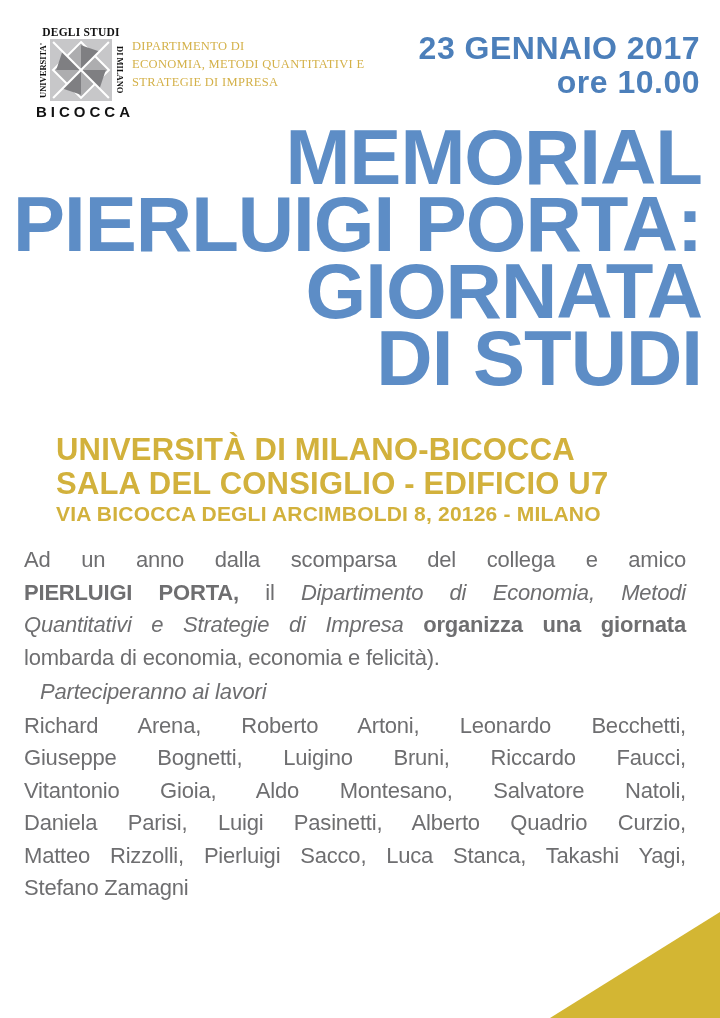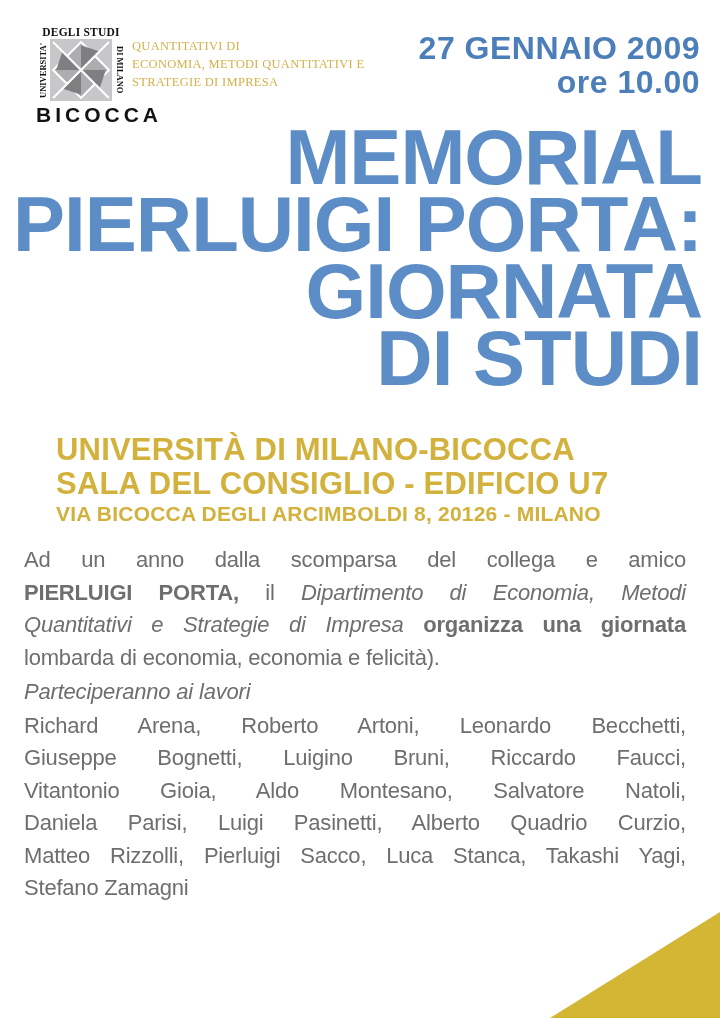--- a/index.html
+++ b/index.html
@@ -9,21 +9,21 @@
   
   .logo{position:absolute;left:36px;top:26px;width:90px;color:var(--logo-ink);
         font-family:"Liberation Serif",serif;}
   .logo-top{font-size:11.5px;letter-spacing:.2px;text-align:center;white-space:nowrap;font-weight:bold;}
   .logo-mid{display:flex;align-items:stretch;height:62px;margin-top:1px;}
   .logo-side{width:13px;font-size:8.5px;font-weight:bold;display:flex;align-items:center;
              justify-content:center;white-space:nowrap;}
   .logo-left{writing-mode:vertical-rl;transform:rotate(180deg);}
   .logo-right{writing-mode:vertical-rl;}
   .logo-mark{flex:1;height:62px;}
-  .logo-bottom{font-family:"Liberation Sans",sans-serif;font-weight:bold;font-size:21px;
+  .logo-bottom{font-family:"Liberation Sans",sans-serif;font-weight:bold;font-size:15px;
                letter-spacing:4px;text-align:center;margin-top:2px;white-space:nowrap;}
 
   
   .dept{position:absolute;left:132px;top:37px;font-family:"Liberation Serif",serif;
         font-size:12.5px;line-height:18px;letter-spacing:.3px;color:var(--gold-dept);}
   .date{position:absolute;right:20px;top:31px;text-align:right;color:var(--blue-date);
         font-weight:bold;font-size:32px;line-height:34px;letter-spacing:.5px;}
 
   
   .title{position:absolute;right:18px;top:124px;text-align:right;color:var(--blue-title);
@@ -33,21 +33,21 @@
   .venue{position:absolute;left:56px;top:433px;color:var(--gold);font-weight:bold;white-space:nowrap;}
   .venue div:nth-child(1),.venue div:nth-child(2){font-size:31px;line-height:34px;letter-spacing:.2px;}
   .venue div:nth-child(3){font-size:21px;line-height:26px;letter-spacing:.2px;}
 
   
   .textcol{position:absolute;left:24px;right:34px;top:544px;color:var(--gray);
            font-size:22px;line-height:32.5px;letter-spacing:-.2px;}
   .jline.just{text-align:justify;text-align-last:justify;}
   .textcol span.bold{font-weight:bold;}
   .textcol span.italic{font-style:italic;}
-  .intro{font-style:italic;margin:2px 0 1px;}
+  .intro{font-style:italic;margin:2px 16px 1px;}
 
   
   .triangle{position:absolute;right:0;bottom:0;width:170px;height:106px;display:block;}
 </style>
 </head>
 <body>
 
 <div class="poster">
 
   <div class="logo">
@@ -62,27 +62,27 @@
         <polygon points="30,30 30,54 12,48" style="fill:var(--logo-dark)"></polygon>
         <polygon points="30,30 6,30 12,12" style="fill:var(--logo-dark)"></polygon>
         <path d="M3,3 L57,57 M57,3 L3,57" stroke="#fff" stroke-width="2" fill="none"></path>
       </svg>
       <div class="logo-side logo-right">DI MILANO</div>
     </div>
     <div class="logo-bottom">BICOCCA</div>
   </div>
 
   <div class="dept">
-      <div class="dept-line">QUANTITATIVI DI</div>
+      <div class="dept-line">DIPARTIMENTO DI</div>
       <div class="dept-line">ECONOMIA, METODI QUANTITATIVI E</div>
       <div class="dept-line">STRATEGIE DI IMPRESA</div>
     </div>
 
   <div class="date">
-    <div>27 GENNAIO 2009</div>
+    <div>23 GENNAIO 2017</div>
     <div>ore 10.00</div>
   </div>
 
   <div class="title">
       <div class="title-line">MEMORIAL</div>
       <div class="title-line">PIERLUIGI PORTA:</div>
       <div class="title-line">GIORNATA</div>
       <div class="title-line">DI STUDI</div>
     </div>
 

